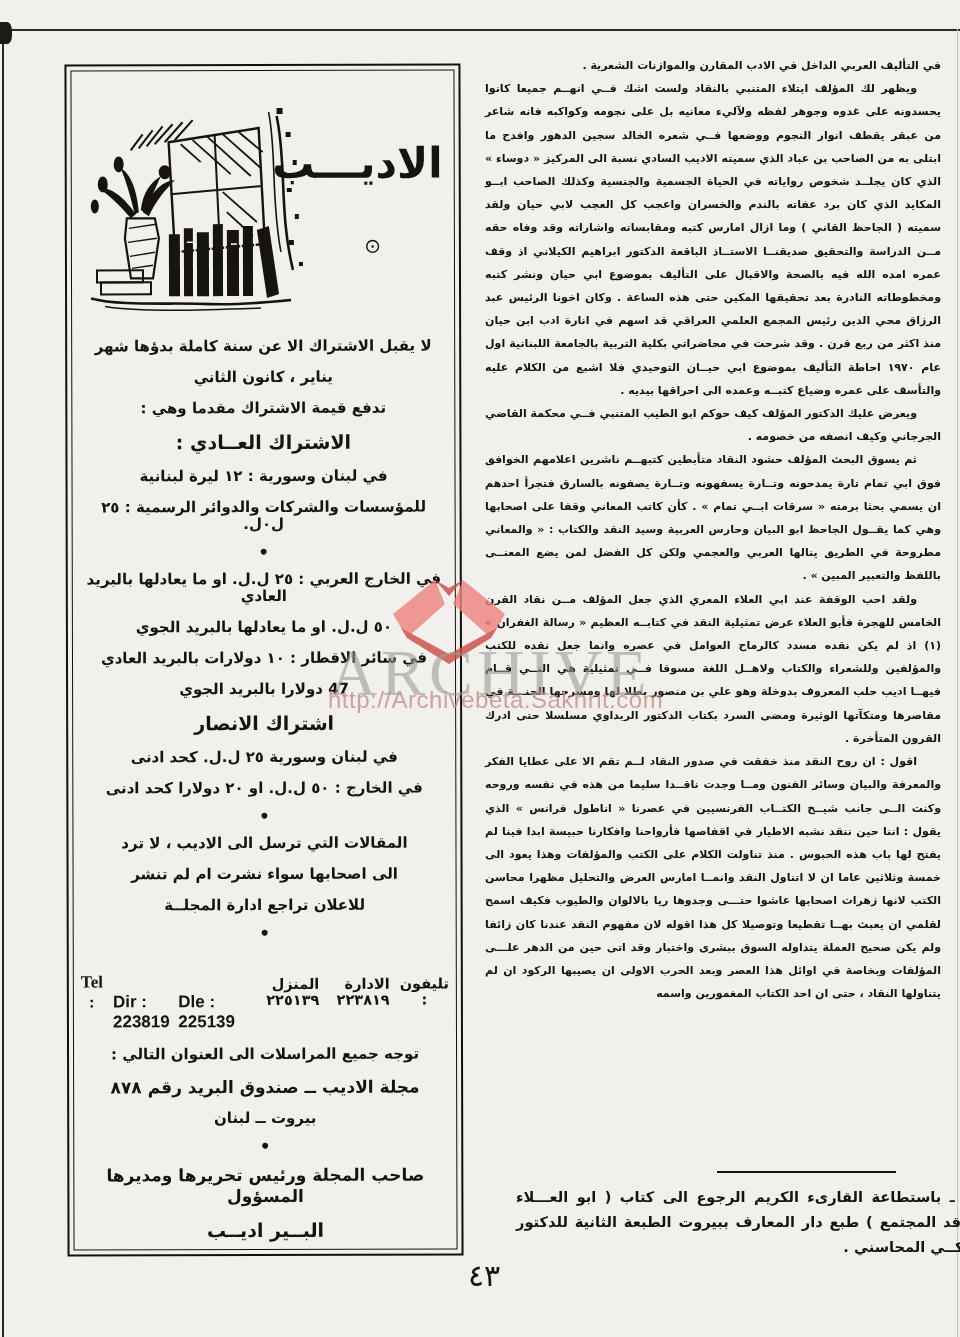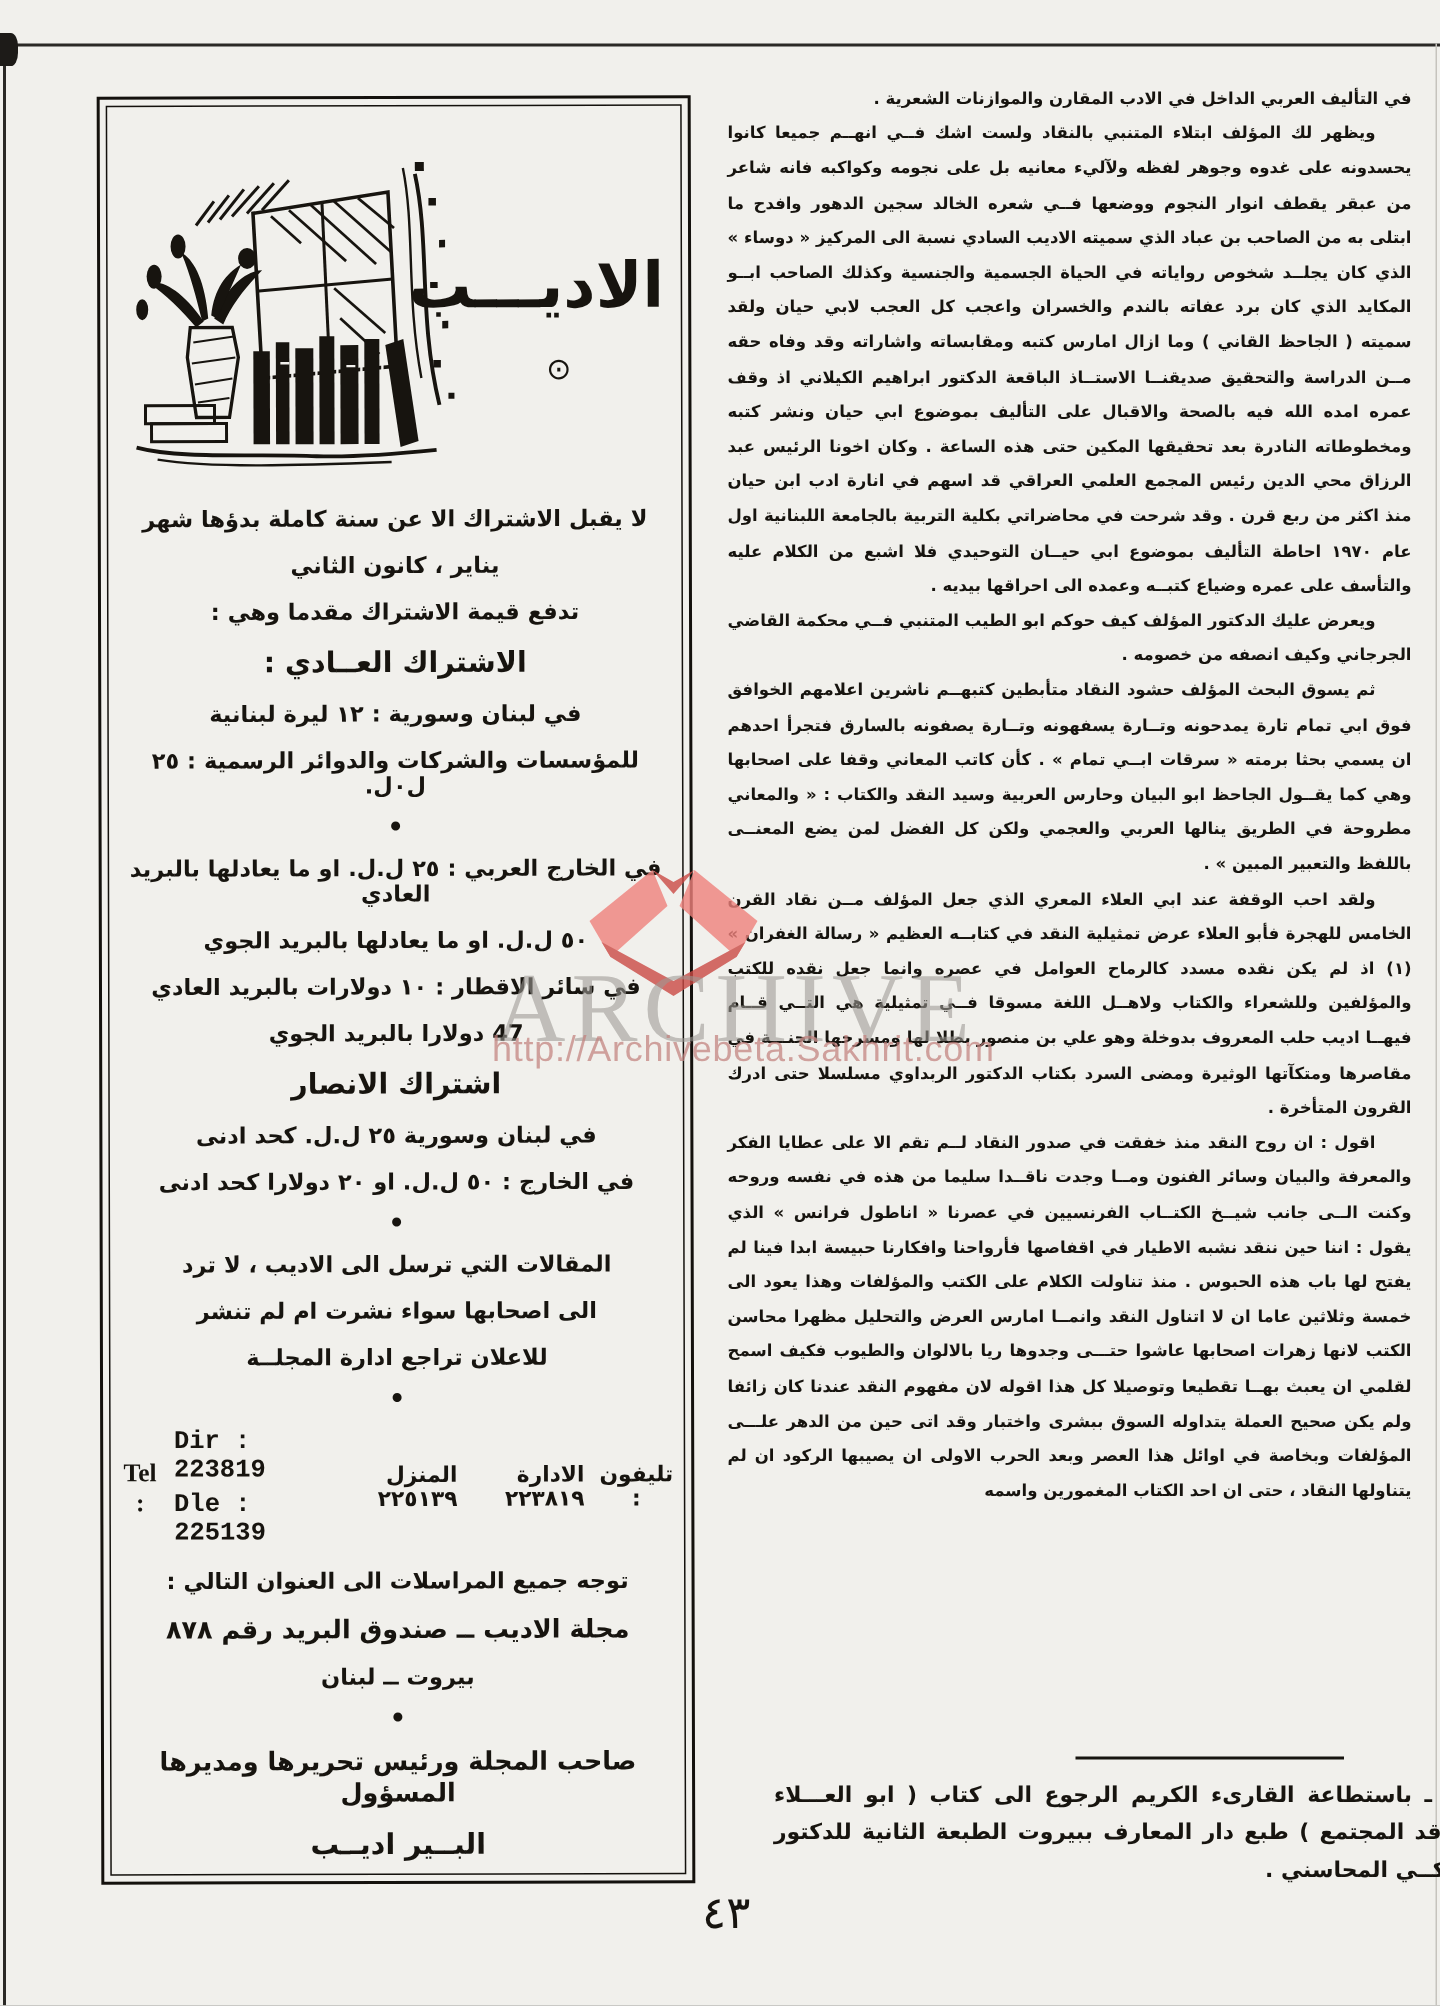--- a/index.html
+++ b/index.html
@@ -14,40 +14,40 @@
   .border-left{position:absolute;left:2px;top:29px;width:2px;height:1308px;background:#2b2926;}
   .border-right{position:absolute;right:2px;top:29px;width:1px;height:1308px;background:#c6c3bd;}
   .corner-blob{position:absolute;left:0;top:22px;width:12px;height:22px;background:#1d1b18;border-radius:0 40% 40% 0;}
   
   .ad-box{
     position:absolute; left:66px; top:64px; width:392px; height:1188px;
     border:2.5px solid #14110d; transform:rotate(-.15deg); background:transparent;
   }
   .ad-box-inner{position:absolute; inset:4px; border:1.5px solid #14110d;}
   .masthead{
-    position:absolute; right:16px; top:100px; width:150px;
+    position:absolute; right:16px; top:73px; width:150px;
     direction:rtl; text-align:right;
     font-size:42px; font-weight:bold; letter-spacing:1px;
   }
   .emblem{position:absolute; right:78px; top:168px; font-size:20px;}
   .illustration{position:absolute; left:14px; top:36px;}
   .box-lines{
     position:absolute; left:12px; right:12px; top:272px;
     direction:rtl; text-align:center;
   }
   .bl{font-size:15px; font-weight:bold; line-height:17px; margin-bottom:14px;}
   .bl.hd{font-size:19px; line-height:23px; margin:8px 0 14px;}
   .bl.hd2{font-size:17px; line-height:21px; margin:4px 0 12px;}
   .bl.dot{font-size:17px; line-height:10px; margin:6px 0 14px;}
   .tel-block{
     direction:ltr; display:flex; justify-content:center; align-items:center;
     gap:10px; margin:6px 0 14px; font-weight:bold;
   }
   .tel-latin{font-family:"Liberation Serif", serif; font-size:17px;}
-  .tel-col{display:flex; flex-direction:column; gap:4px; font-family:Liberation Mono, monospace; font-size:17px; text-align:left;}
+  .tel-col{display:flex; flex-direction:row; gap:4px; font-family:Liberation Sans, sans-serif; font-size:17px; text-align:left;margin-top:40px;}
   .tel-col-ar{display:flex; gap:4px; direction:rtl; font-size:14.5px; text-align:right;align-items:flex-end;}
   .tel-ar-label{direction:rtl; font-size:14.5px;}
   
   .article{
     position:absolute; left:485px; top:54px; width:456px;
     direction:rtl; text-align:justify;
     font-size:11px; font-weight:bold; line-height:23.2px;
   }
   .article p{margin:0; text-indent:24px;}
   .article p.cont{text-indent:0;}

